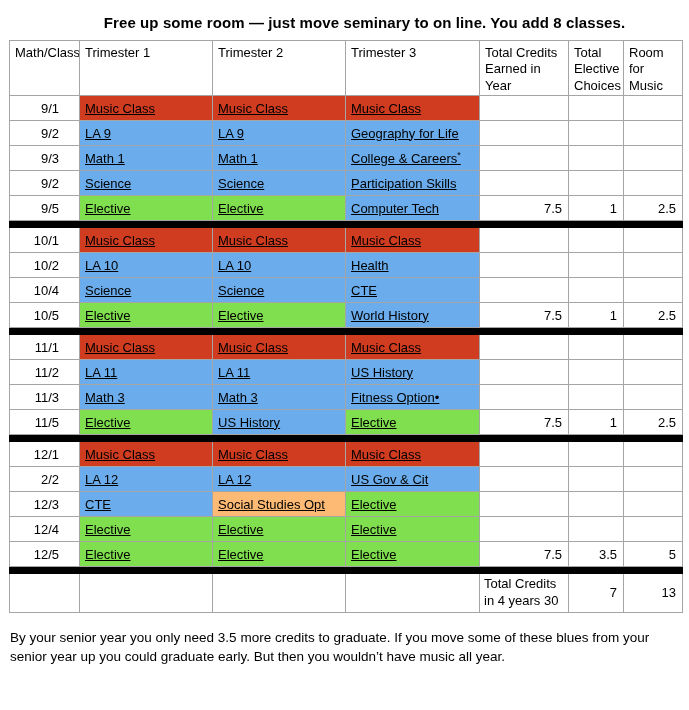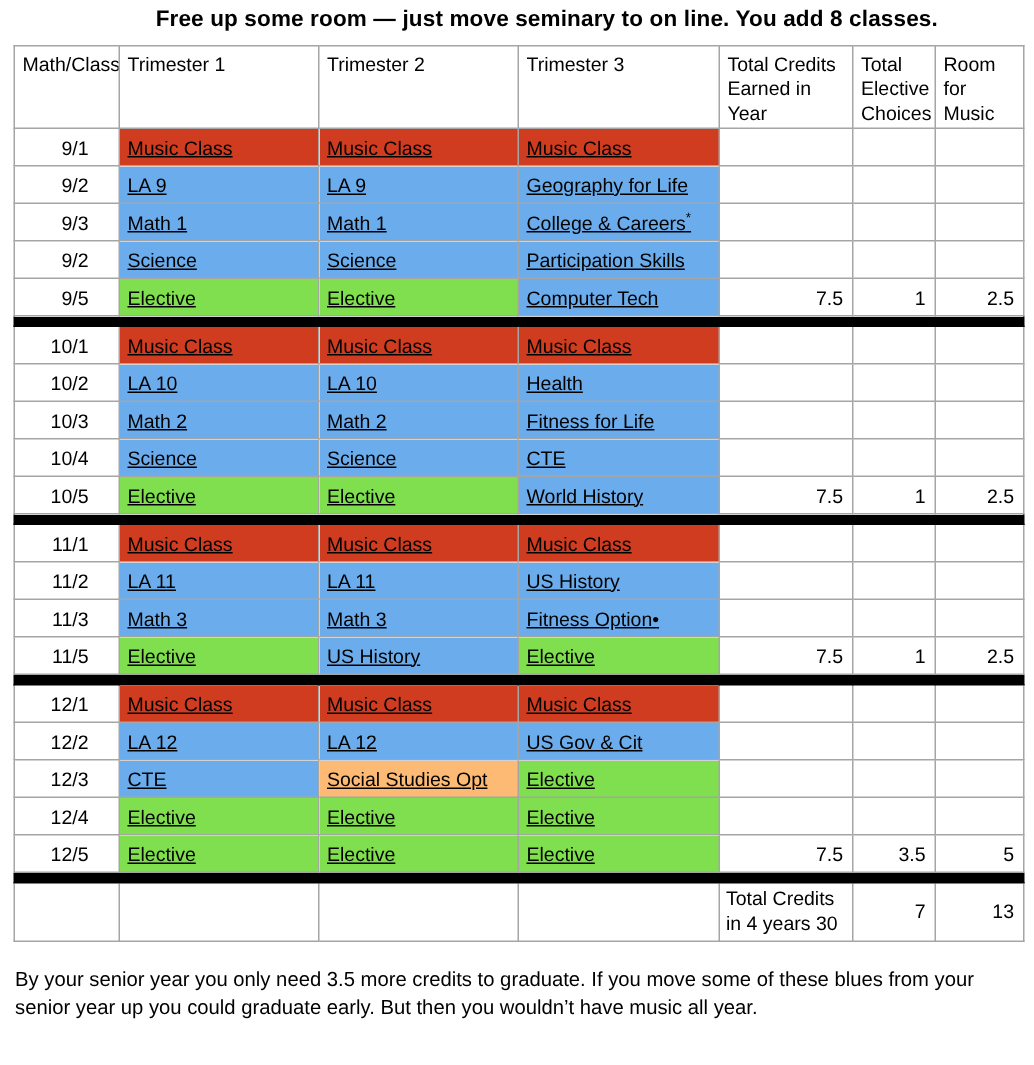--- a/index.html
+++ b/index.html
@@ -7,21 +7,21 @@
     margin: 0; padding: 0;
     width: 689px; height: 710px;
     background: #ffffff;
     font-family: "Liberation Sans", sans-serif;
     color: #000;
   }
   .title {
     text-align: center;
     font-weight: bold;
     font-size: 15px;
-    padding: 4px 0 9px 0;
+    padding: 14px 0 9px 0;
     letter-spacing: 0.1px;
     margin-left: 40px;
   }
   table.schedule {
     border-collapse: collapse;
     table-layout: fixed;
     width: 673px;
     margin-left: 9px;
   }
   th, td {
@@ -152,29 +152,20 @@
       <tr>
         <td class="year">10/2</td>
         <td class="course" style="background: rgb(107, 173, 236);">LA 10</td>
         <td class="course" style="background: rgb(107, 173, 236);">LA 10</td>
         <td class="course" style="background: rgb(107, 173, 236);">Health</td>
         <td class="num"></td>
         <td class="num"></td>
         <td class="num"></td>
       </tr>
       <tr>
-        <td class="year">10/3</td>
-        <td class="course" style="background: rgb(107, 173, 236);">Math 2</td>
-        <td class="course" style="background: rgb(107, 173, 236);">Math 2</td>
-        <td class="course" style="background: rgb(107, 173, 236);">Fitness for Life</td>
-        <td class="num"></td>
-        <td class="num"></td>
-        <td class="num"></td>
-      </tr>
-      <tr>
         <td class="year">10/4</td>
         <td class="course" style="background: rgb(107, 173, 236);">Science</td>
         <td class="course" style="background: rgb(107, 173, 236);">Science</td>
         <td class="course" style="background: rgb(107, 173, 236);">CTE</td>
         <td class="num"></td>
         <td class="num"></td>
         <td class="num"></td>
       </tr>
       <tr>
         <td class="year">10/5</td>
@@ -230,21 +221,21 @@
       <tr>
         <td class="year">12/1</td>
         <td class="course" style="background: rgb(208, 60, 32);">Music Class</td>
         <td class="course" style="background: rgb(208, 60, 32);">Music Class</td>
         <td class="course" style="background: rgb(208, 60, 32);">Music Class</td>
         <td class="num"></td>
         <td class="num"></td>
         <td class="num"></td>
       </tr>
       <tr>
-        <td class="year">12/2</td>
+        <td class="year">2/2</td>
         <td class="course" style="background: rgb(107, 173, 236);">LA 12</td>
         <td class="course" style="background: rgb(107, 173, 236);">LA 12</td>
         <td class="course" style="background: rgb(107, 173, 236);">US Gov &amp; Cit</td>
         <td class="num"></td>
         <td class="num"></td>
         <td class="num"></td>
       </tr>
       <tr>
         <td class="year">12/3</td>
         <td class="course" style="background: rgb(107, 173, 236);">CTE</td>

